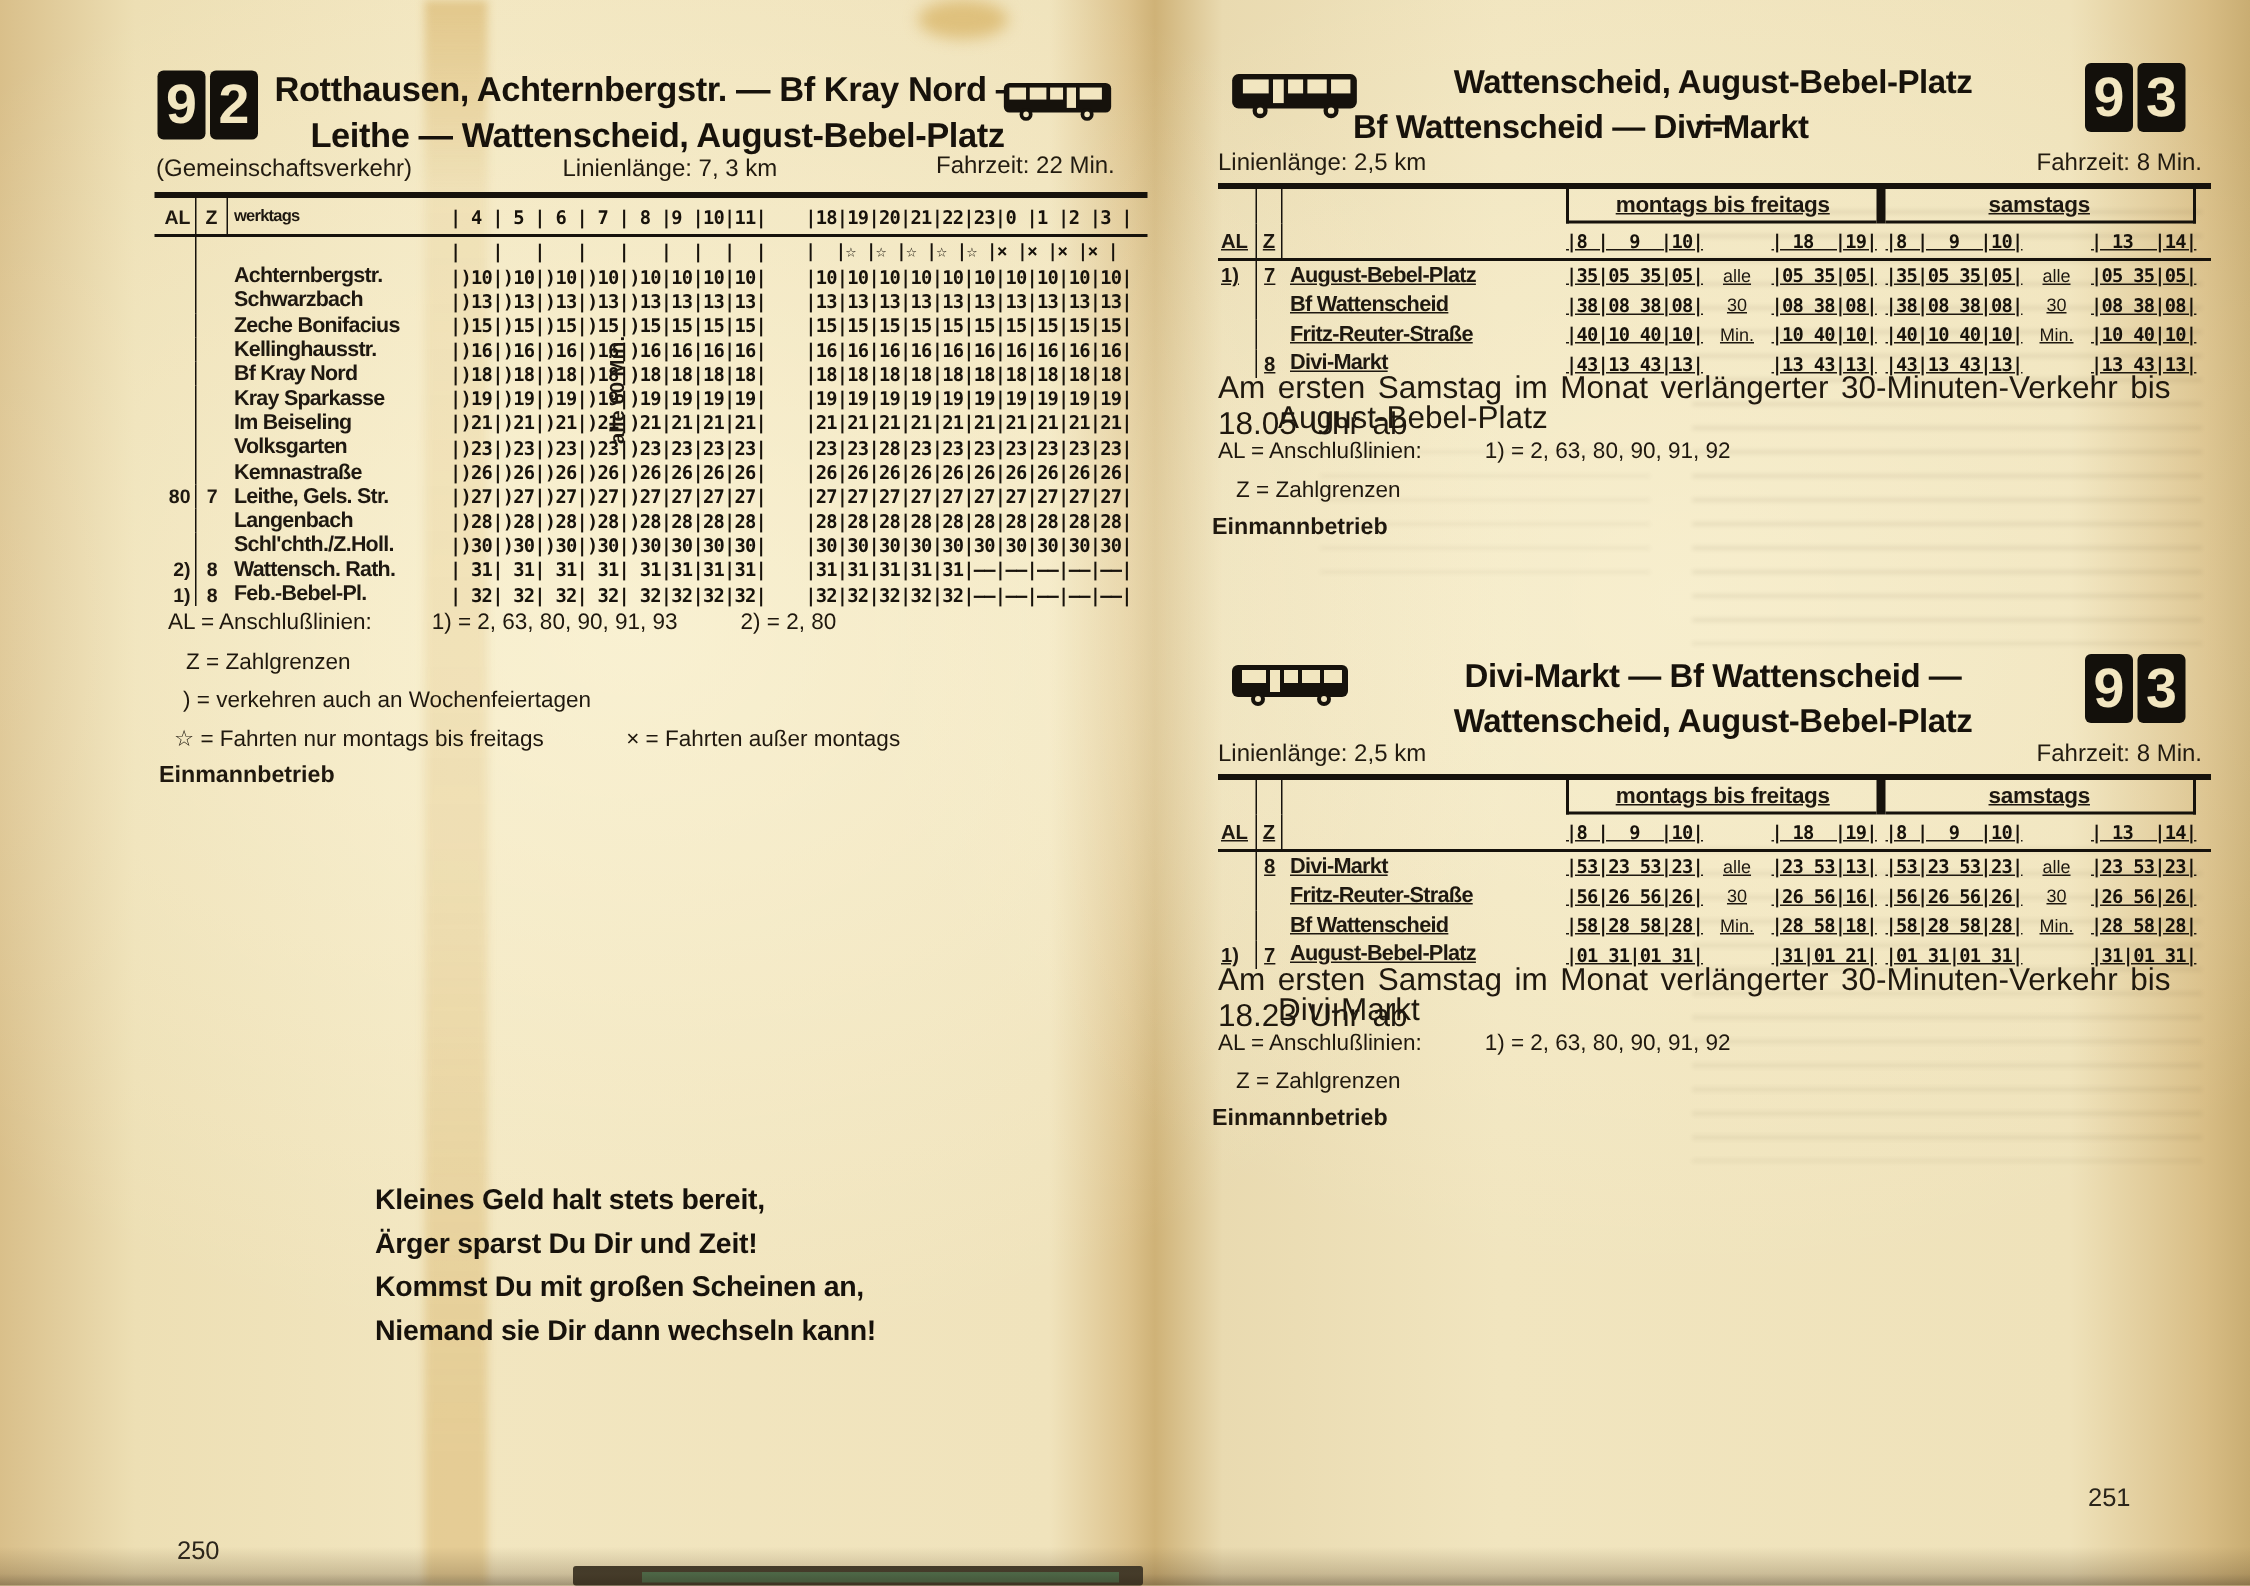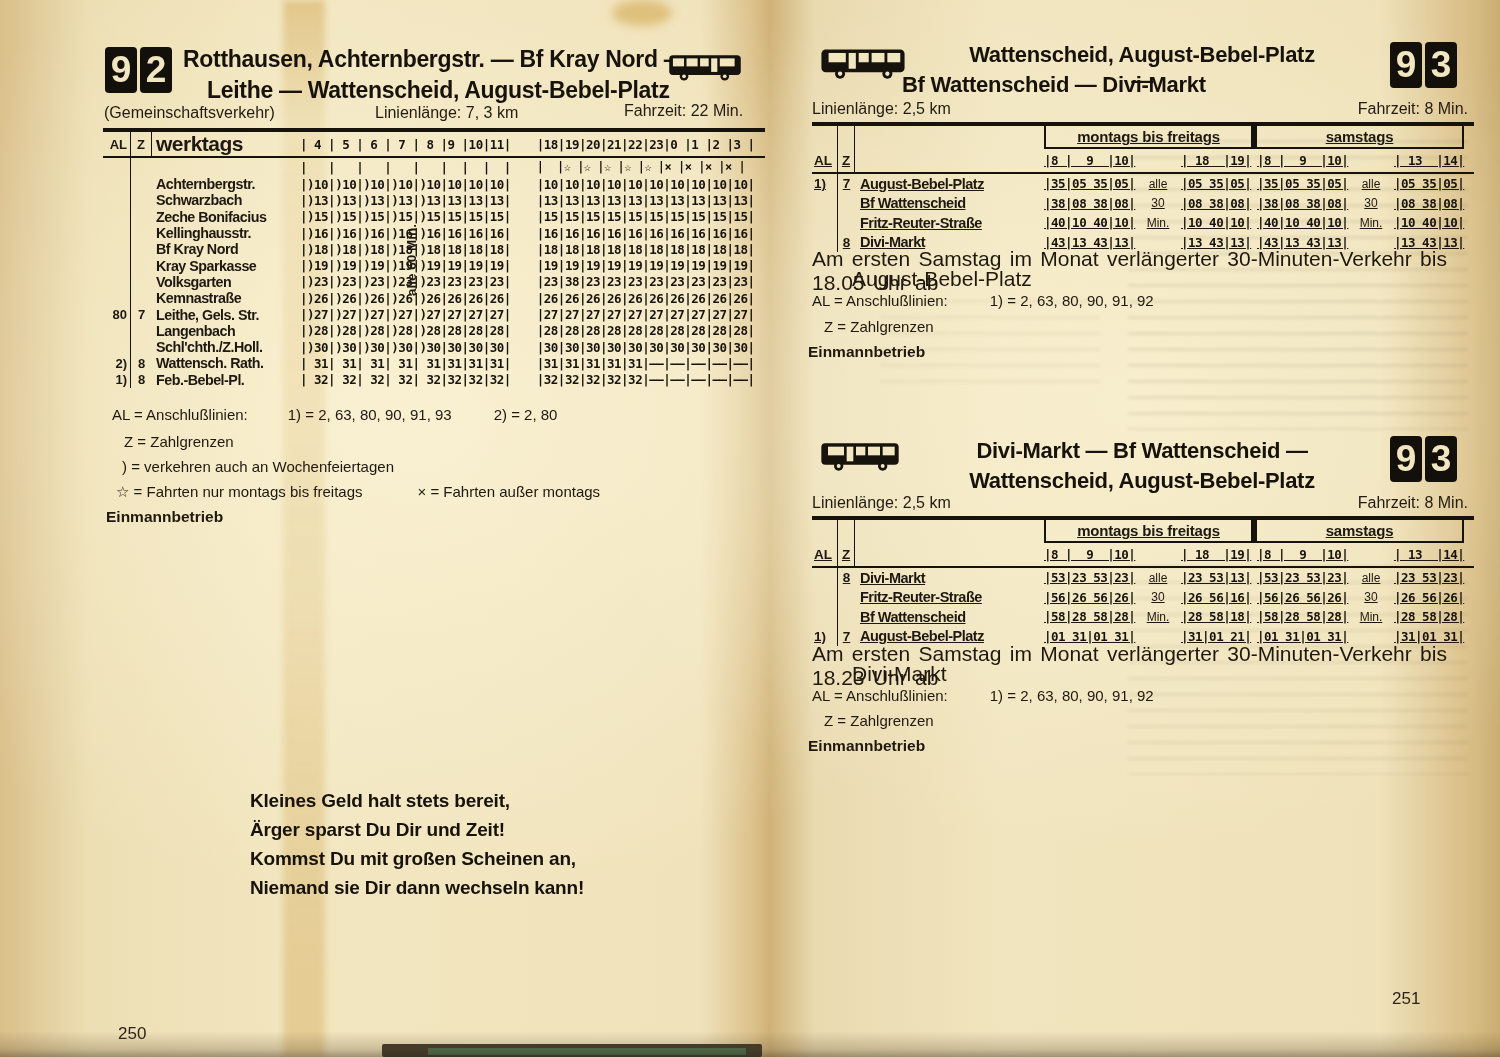--- a/index.html
+++ b/index.html
@@ -105,21 +105,21 @@
       <circle cx="92" cy="38" r="3" fill="#f2e6c0"></circle>
   </svg>
   <div class="small-line" style="left:104px;top:104px;">(Gemeinschaftsverkehr)</div>
   <div class="small-line" style="left:375px;top:104px;">Linienlänge: 7, 3 km</div>
   <div class="small-line" style="left:624px;top:102px;">Fahrzeit: 22 Min.</div>
 
   <div class="t92">
     <div class="hdr">
       <div class="c-al">AL</div>
       <div class="c-z c-zh">Z</div>
-      <div class="c-name" style="font-size:21px;">werktags</div>
+      <div class="c-name" style="font-size:11px;">werktags</div>
       <div class="mono">| 4 | 5 | 6 | 7 | 8 |9 |10|11|</div>
       <div class="c-gap"></div>
       <div class="mono">|18|19|20|21|22|23|0 |1 |2 |3 |</div>
     </div>
     <div class="symrow">
       <div class="c-al"></div>
       <div class="c-z"></div>
       <div class="c-name"></div>
       <div class="mono">|   |   |   |   |   |  |  |  |</div>
       <div class="c-gap"></div>
@@ -171,24 +171,32 @@
           <div class="c-al"></div>
           <div class="c-z"></div>
           <div class="c-name">Kray Sparkasse</div>
           <div class="mono">|)19|)19|)19|)19|)19|19|19|19|</div>
           <div class="c-gap"></div>
           <div class="mono">|19|19|19|19|19|19|19|19|19|19|</div>
         </div>
         <div class="row">
           <div class="c-al"></div>
           <div class="c-z"></div>
+          <div class="c-name">Im Beiseling</div>
+          <div class="mono">|)21|)21|)21|)21|)21|21|21|21|</div>
+          <div class="c-gap"></div>
+          <div class="mono">|21|21|21|21|21|21|21|21|21|21|</div>
+        </div>
+        <div class="row">
+          <div class="c-al"></div>
+          <div class="c-z"></div>
           <div class="c-name">Volksgarten</div>
           <div class="mono">|)23|)23|)23|)23|)23|23|23|23|</div>
           <div class="c-gap"></div>
-          <div class="mono">|23|38|23|23|23|23|23|23|23|23|</div>
+          <div class="mono">|23|23|28|23|23|23|23|23|23|23|</div>
         </div>
         <div class="row">
           <div class="c-al"></div>
           <div class="c-z"></div>
           <div class="c-name">Kemnastraße</div>
           <div class="mono">|)26|)26|)26|)26|)26|26|26|26|</div>
           <div class="c-gap"></div>
           <div class="mono">|26|26|26|26|26|26|26|26|26|26|</div>
         </div>
         <div class="row">

